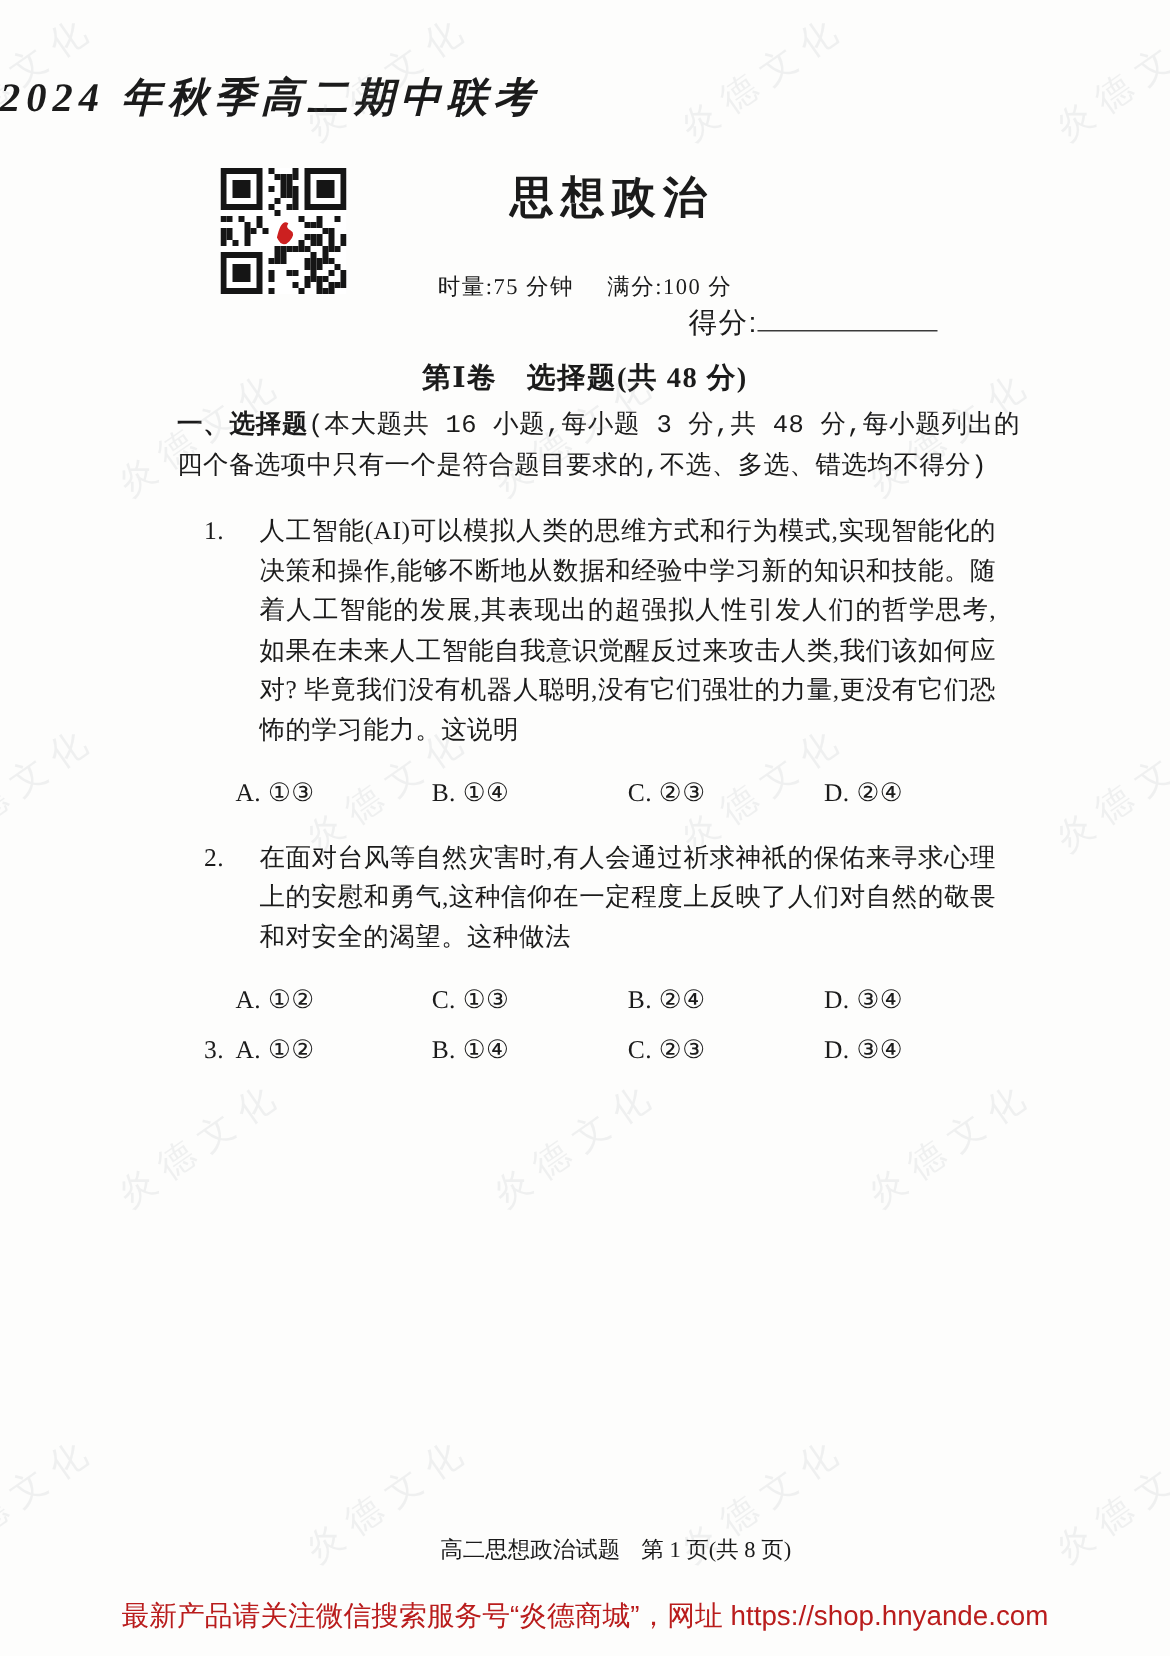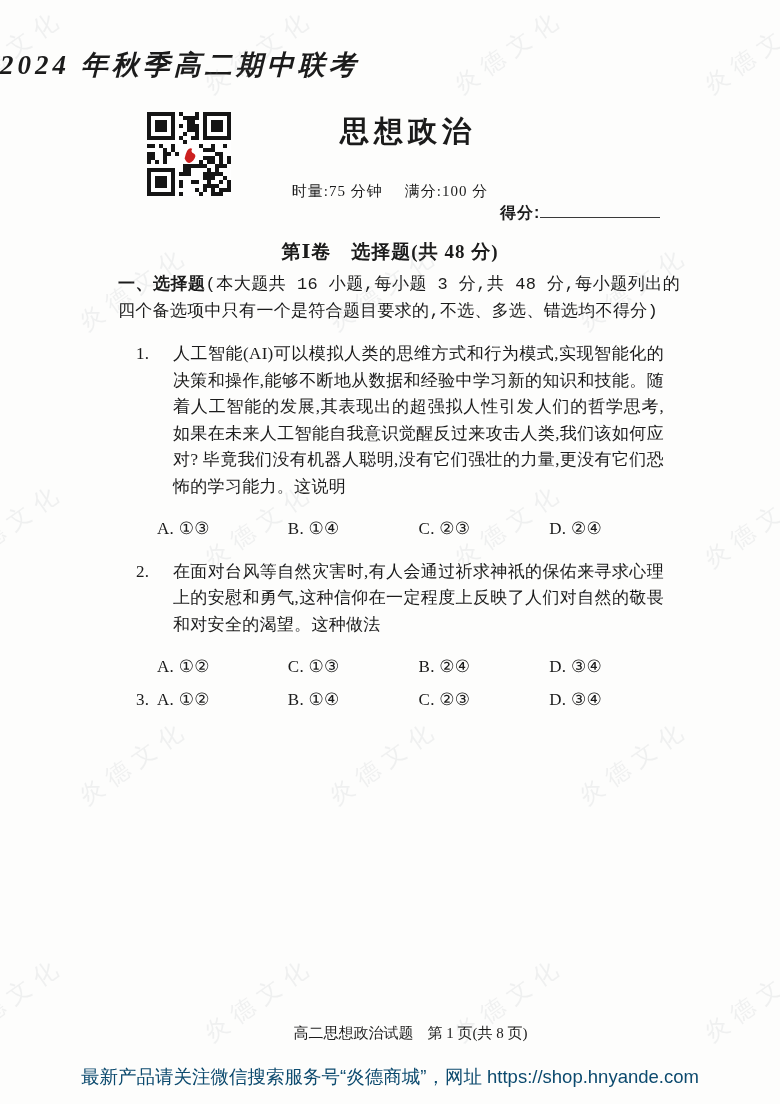--- a/index.html
+++ b/index.html
@@ -27,22 +27,22 @@
     font-size:29px;font-weight:700;letter-spacing:5px;
     font-family:"Liberation Sans","DejaVu Sans",sans-serif;
     padding-left:36px;
   }
   .meta{
     position:absolute;top:182px;left:0;right:0;text-align:center;z-index:2;
     font-size:15px;letter-spacing:1px;
   }
   .meta-gap{display:inline-block;width:22px;}
   .score{
-    position:absolute;top:202px;left:500px;z-index:2;
-    font-size:16px;font-weight:700;letter-spacing:1px;
+    position:absolute;top:202px;left:459px;z-index:2;
+    font-size:19px;font-weight:400;letter-spacing:1px;
     font-family:"Liberation Sans","DejaVu Sans",sans-serif;
   }
   .score-line{
     display:inline-block;width:120px;height:15px;
     border-bottom:1.6px solid #3a3a3a;vertical-align:baseline;
   }
   
   .section-title{
     position:absolute;top:239px;left:0;right:0;text-align:center;z-index:2;
     font-size:19px;font-weight:700;letter-spacing:1px;
@@ -60,21 +60,21 @@
   .choice{flex:1 1 0;white-space:nowrap;}
   
   .footer{
     position:absolute;top:1024px;left:0;right:0;text-align:center;z-index:2;
     font-size:15px;
     padding-left:41px;
   }
   .fgap{display:inline-block;width:14px;}
   .bottombar{
     position:absolute;top:1064px;left:0;right:0;text-align:center;z-index:2;
-    font-size:18.5px;font-weight:500;color:#0c4a6e;
+    font-size:18.5px;font-weight:500;color:#b91c1c;
     font-family:"Liberation Sans","DejaVu Sans",sans-serif;
   }
 </style>
 </head>
 <body>
 
 <div class="page">
 
   <div id="wm-layer">
       <span class="wm" style="left: -55px; top: 35px;">炎德文化</span>

